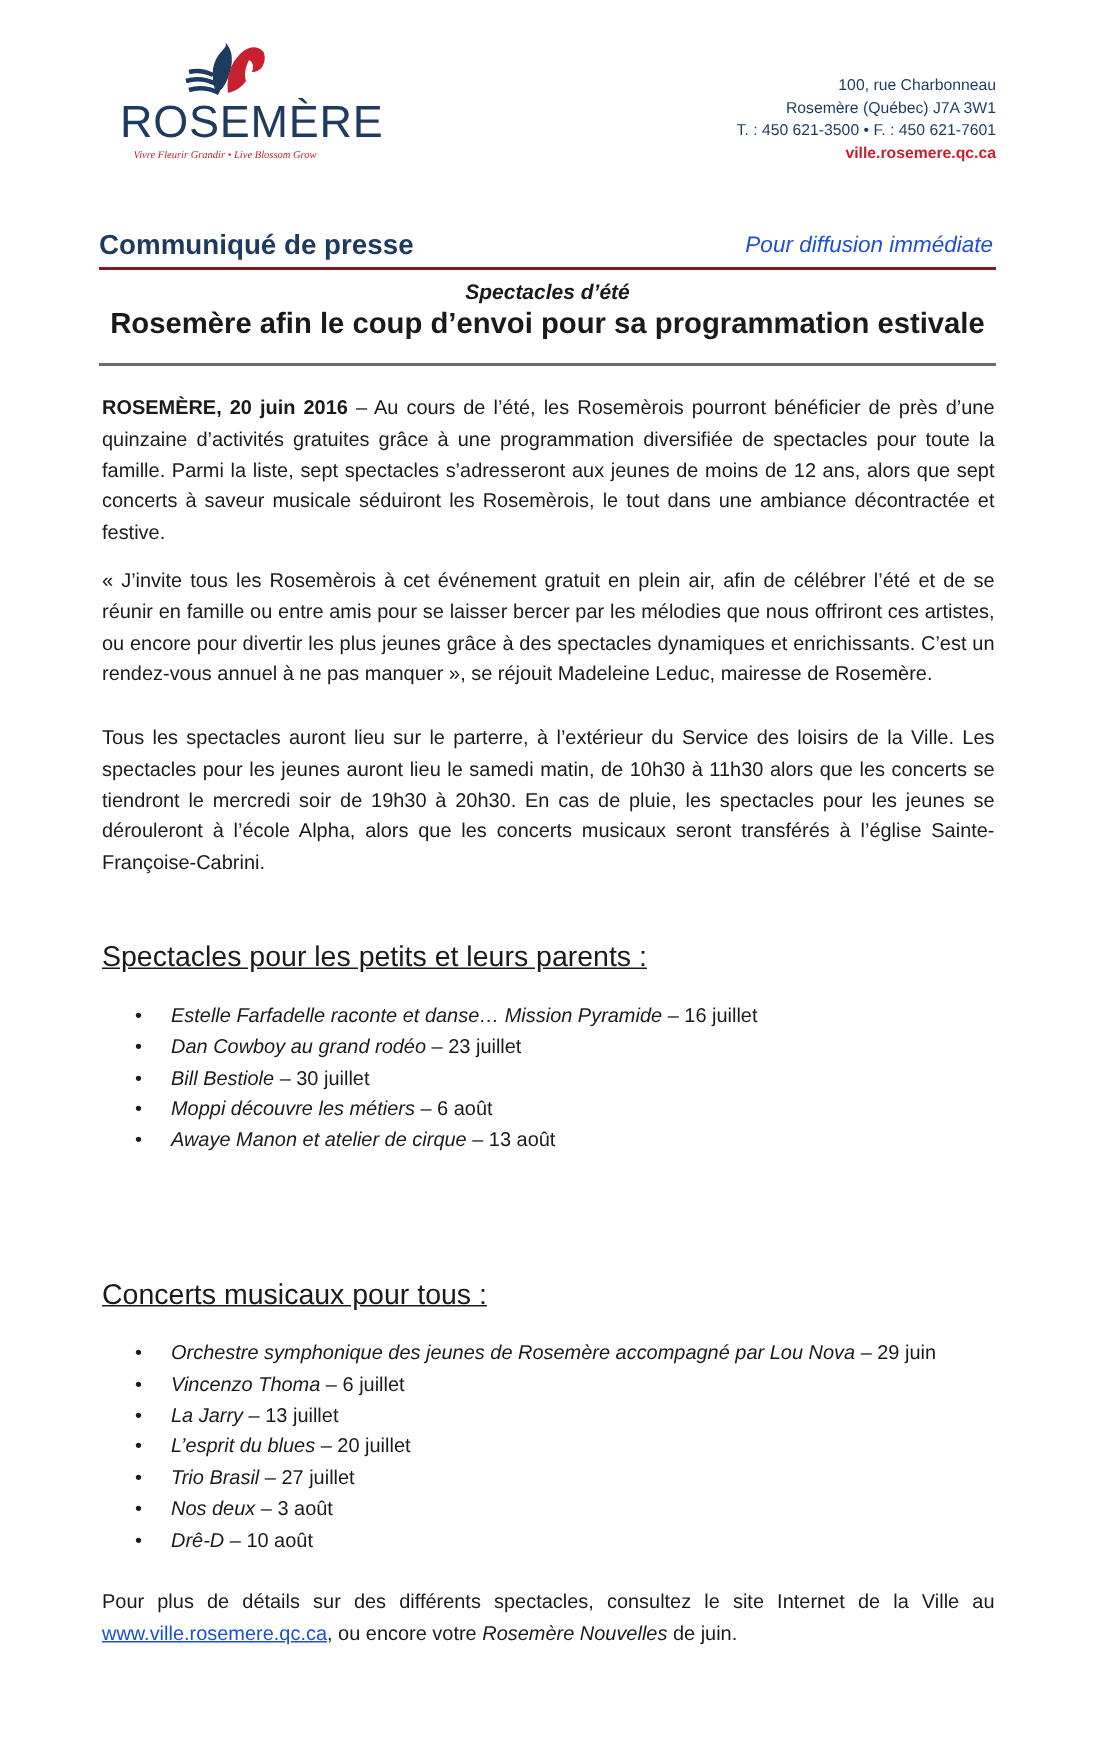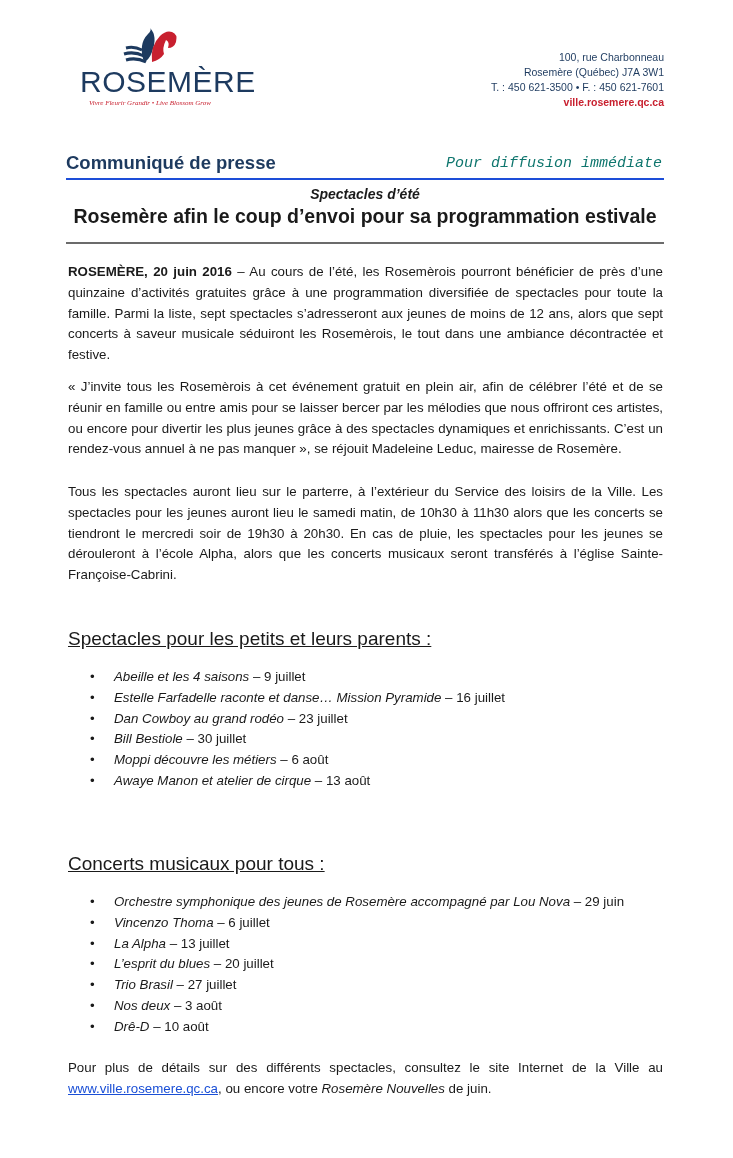--- a/index.html
+++ b/index.html
@@ -19,27 +19,27 @@
     font-family: "Liberation Serif", serif; font-style: italic; font-size: 7px; color: #c8202f;
     white-space: nowrap;
   }
   .address {
     position: absolute; right: 69px; top: 50px; text-align: right;
     font-size: 10.5px; line-height: 15px; color: #1d3a5f;
   }
   .address .web { color: #c8202f; font-weight: bold; }
   .press-row {
     position: absolute; left: 66px; width: 598px; top: 150px; height: 28px;
-    border-bottom: 2px solid #1d4ed8;
+    border-bottom: 2px solid #7f1d1d;
   }
   .press-title {
     position: absolute; left: 0; top: 2px; font-size: 18.5px; font-weight: bold; color: #1d3a5f;
   }
   .press-right {
-    position: absolute; right: 2px; top: 5px; font-size: 15px; font-style: italic; color: #0f766e; font-family: Liberation Mono, monospace;
+    position: absolute; right: 2px; top: 5px; font-size: 15px; font-style: italic; color: #1d4ed8;
   }
   .subtitle {
     position: absolute; left: 66px; width: 598px; top: 186px; text-align: center;
     font-size: 14px; font-weight: bold; font-style: italic;
   }
   .headline {
     position: absolute; left: 66px; width: 598px; top: 205px; text-align: center;
     font-size: 19.5px; font-weight: bold;
   }
   .rule2 { position: absolute; left: 66px; width: 598px; top: 242px; border-top: 2px solid #6b6b6b; }
@@ -95,32 +95,31 @@
 <div class="subtitle">Spectacles d’été</div>
 <div class="headline">Rosemère afin le coup d’envoi pour sa programmation estivale</div>
 <div class="rule2"></div>
 
 <p class="para p1"><b>ROSEMÈRE, 20 juin 2016</b><span> – Au cours de l’été, les Rosemèrois pourront bénéficier de près d’une quinzaine d’activités gratuites grâce à une programmation diversifiée de spectacles pour toute la famille. Parmi la liste, sept spectacles s’adresseront aux jeunes de moins de 12 ans, alors que sept concerts à saveur musicale séduiront les Rosemèrois, le tout dans une ambiance décontractée et festive.</span></p>
 <p class="para p2">« J’invite tous les Rosemèrois à cet événement gratuit en plein air, afin de célébrer l’été et de se réunir en famille ou entre amis pour se laisser bercer par les mélodies que nous offriront ces artistes, ou encore pour divertir les plus jeunes grâce à des spectacles dynamiques et enrichissants. C’est un rendez-vous annuel à ne pas manquer », se réjouit Madeleine Leduc, mairesse de Rosemère.</p>
 <p class="para p3">Tous les spectacles auront lieu sur le parterre, à l’extérieur du Service des loisirs de la Ville. Les spectacles pour les jeunes auront lieu le samedi matin, de 10h30 à 11h30 alors que les concerts se tiendront le mercredi soir de 19h30 à 20h30. En cas de pluie, les spectacles pour les jeunes se dérouleront à l’école Alpha, alors que les concerts musicaux seront transférés à l’église Sainte-Françoise-Cabrini.</p>
 
 <div class="section-head sh1">Spectacles pour les petits et leurs parents :</div>
 <ul class="events l1">
-  <li><span class="ev-title">Abeille et les 4 saisons</span><span> – 9 juillet</span></li>
   <li><span class="ev-title">Estelle Farfadelle raconte et danse… Mission Pyramide</span><span> – 16 juillet</span></li>
   <li><span class="ev-title">Dan Cowboy au grand rodéo</span><span> – 23 juillet</span></li>
   <li><span class="ev-title">Bill Bestiole</span><span> – 30 juillet</span></li>
   <li><span class="ev-title">Moppi découvre les métiers</span><span> – 6 août</span></li>
   <li><span class="ev-title">Awaye Manon et atelier de cirque</span><span> – 13 août</span></li>
 </ul>
 
 <div class="section-head sh2">Concerts musicaux pour tous :</div>
 <ul class="events l2">
   <li><span class="ev-title">Orchestre symphonique des jeunes de Rosemère accompagné par Lou Nova</span><span> – 29 juin</span></li>
   <li><span class="ev-title">Vincenzo Thoma</span><span> – 6 juillet</span></li>
-  <li><span class="ev-title">La Alpha</span><span> – 13 juillet</span></li>
+  <li><span class="ev-title">La Jarry</span><span> – 13 juillet</span></li>
   <li><span class="ev-title">L’esprit du blues</span><span> – 20 juillet</span></li>
   <li><span class="ev-title">Trio Brasil</span><span> – 27 juillet</span></li>
   <li><span class="ev-title">Nos deux</span><span> – 3 août</span></li>
   <li><span class="ev-title">Drê-D</span><span> – 10 août</span></li>
 </ul>
 
 <p class="para p4"><span>Pour plus de détails sur des différents spectacles, consultez le site Internet de la Ville au </span><span class="link">www.ville.rosemere.qc.ca</span><span>, ou encore votre </span><span class="it">Rosemère Nouvelles</span><span> de juin.</span></p>
 
 </body></html>

